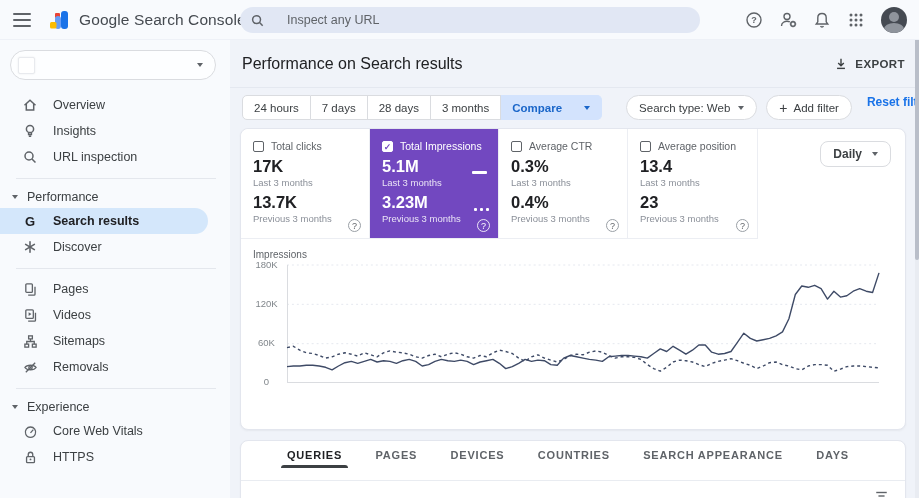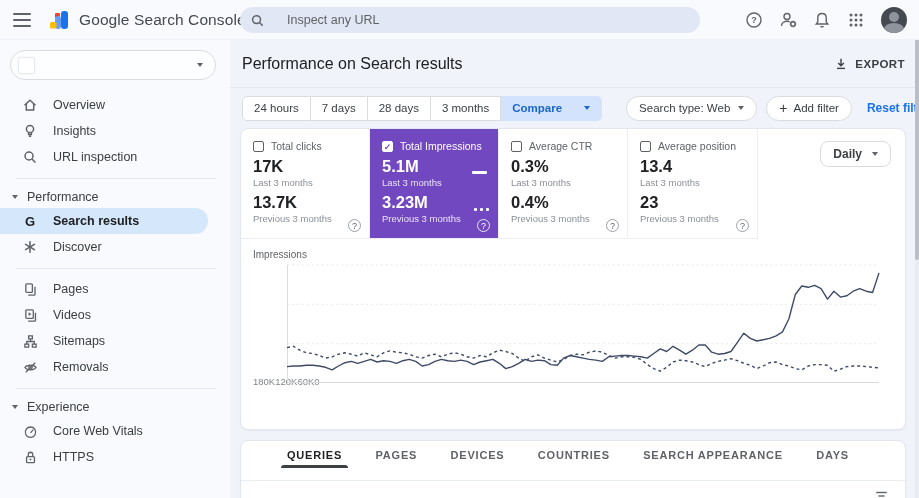--- a/index.html
+++ b/index.html
@@ -35,21 +35,21 @@
   .sb-divider { border:none; border-top:1px solid #e4e7ed; margin:8px 14px 7px 16px; }
   .tri { width:0; height:0; border-left:3.5px solid transparent; border-right:3.5px solid transparent; border-top:4.5px solid #5f6368; }
 
   
   .main { position:absolute; left:230px; top:40px; right:0; bottom:0; background:#f0f3f9; }
   .page-head { position:absolute; left:0; right:0; top:0; height:48px; display:flex; align-items:center; padding:0 14px 0 12px; border-bottom:1px solid #e4e8f0; }
   .page-title { font-size:16px; color:#202124; }
   .export-btn { margin-left:auto; display:flex; align-items:center; gap:7px; cursor:pointer; }
   .export-btn span { font-size:11.5px; font-weight:bold; letter-spacing:.4px; color:#3c4043; }
 
-  .filter-row { position:absolute; left:12px; right:10px; top:55px; height:26px; display:flex; align-items:center; gap:9px; }
+  .filter-row { position:absolute; left:12px; right:10px; top:55px; height:26px; display:flex; gap:9px; }
   .seg-group { display:flex; }
   .seg { height:25px; padding:0 11px; display:flex; align-items:center; font-size:11.5px; color:#3c4043; background:#fff; border:1px solid #dadce0; border-left:none; cursor:pointer; white-space:nowrap; }
   .seg:first-child { border-left:1px solid #dadce0; border-radius:5px 0 0 5px; }
   .seg.compare { background:#d3e3fd; border-color:#d3e3fd; color:#1a66c9; font-weight:bold; border-radius:0 5px 5px 0; gap:22px; }
   .seg.compare .tri { border-top-color:#1a66c9; }
   .vsep { width:1px; height:20px; background:#dadce0; margin:0 3px; }
   .pill-btn { height:25px; border:1px solid #dadce0; border-radius:13px; background:#fff; display:flex; align-items:center; padding:0 12px; font-size:11.5px; color:#3c4043; gap:8px; cursor:pointer; white-space:nowrap; }
   .link-btn { font-size:12px; color:#1a73e8; font-weight:bold; cursor:pointer; margin-left:6px; white-space:nowrap; }
 
   
@@ -69,21 +69,21 @@
   .qmark { position:absolute; right:8px; bottom:6px; width:13px; height:13px; border:1px solid #9aa0a6; border-radius:50%; font-size:9px; color:#5f6368; display:flex; align-items:center; justify-content:center; cursor:pointer; }
   .mcard.selected .qmark { border-color:rgba(255,255,255,.85); color:#fff; }
   .legend-solid { position:absolute; right:11px; top:42px; width:15px; height:2.5px; background:#fff; border-radius:1px; }
   .legend-dashed { position:absolute; right:9px; top:79px; display:flex; gap:2.5px; }
   .legend-dashed i { width:3.5px; height:2.5px; background:#fff; border-radius:1px; }
   .daily-btn { position:absolute; right:14px; top:12px; height:26px; border:1px solid #dadce0; border-radius:8px; background:#fff; display:flex; align-items:center; gap:10px; padding:0 12px; font-size:12px; color:#3c4043; font-weight:bold; cursor:pointer; }
 
   .chart-wrap { position:absolute; left:0; right:0; top:110px; bottom:0; padding:10px 14px 0 12px; }
   .ylab { font-size:10px; color:#5f6368; }
   .chart-body { display:flex; margin-top:5px; }
-  .yaxis { width:34px; height:127px; display:flex; flex-direction:row; justify-content:space-between; align-items:flex-end; padding-right:7px; margin-top:-5px; }
+  .yaxis { width:34px; height:127px; display:flex; flex-direction:column; justify-content:space-between; align-items:center; padding-right:7px; margin-top:-5px; }
   .yaxis span { font-size:9.5px; color:#80868b; line-height:10px; }
   .plot { position:relative; flex:1; height:118px; margin-right:12px; }
   .plot svg { width:100%; height:100%; display:block; }
   .xaxis { position:relative; height:18px; margin:2px 12px 0 34px; }
   .xaxis span { position:absolute; top:5px; transform:translateX(-50%); font-size:9.5px; color:#80868b; }
 
   
   .panel2 { position:absolute; left:10px; top:400px; width:666px; height:90px; background:#fff; border:1px solid #e3e6ee; border-radius:8px 8px 0 0; box-shadow:0 1px 2px rgba(60,64,67,.06); }
   .tabs { display:flex; justify-content:space-between; height:40px; padding:0 48px 12px 38px; border-bottom:1px solid #e9ecf1; }
   .tab { position:relative; display:flex; align-items:center; padding:0 8px; font-size:11px; letter-spacing:.8px; color:#5f6368; font-weight:bold; cursor:pointer; white-space:nowrap; }

